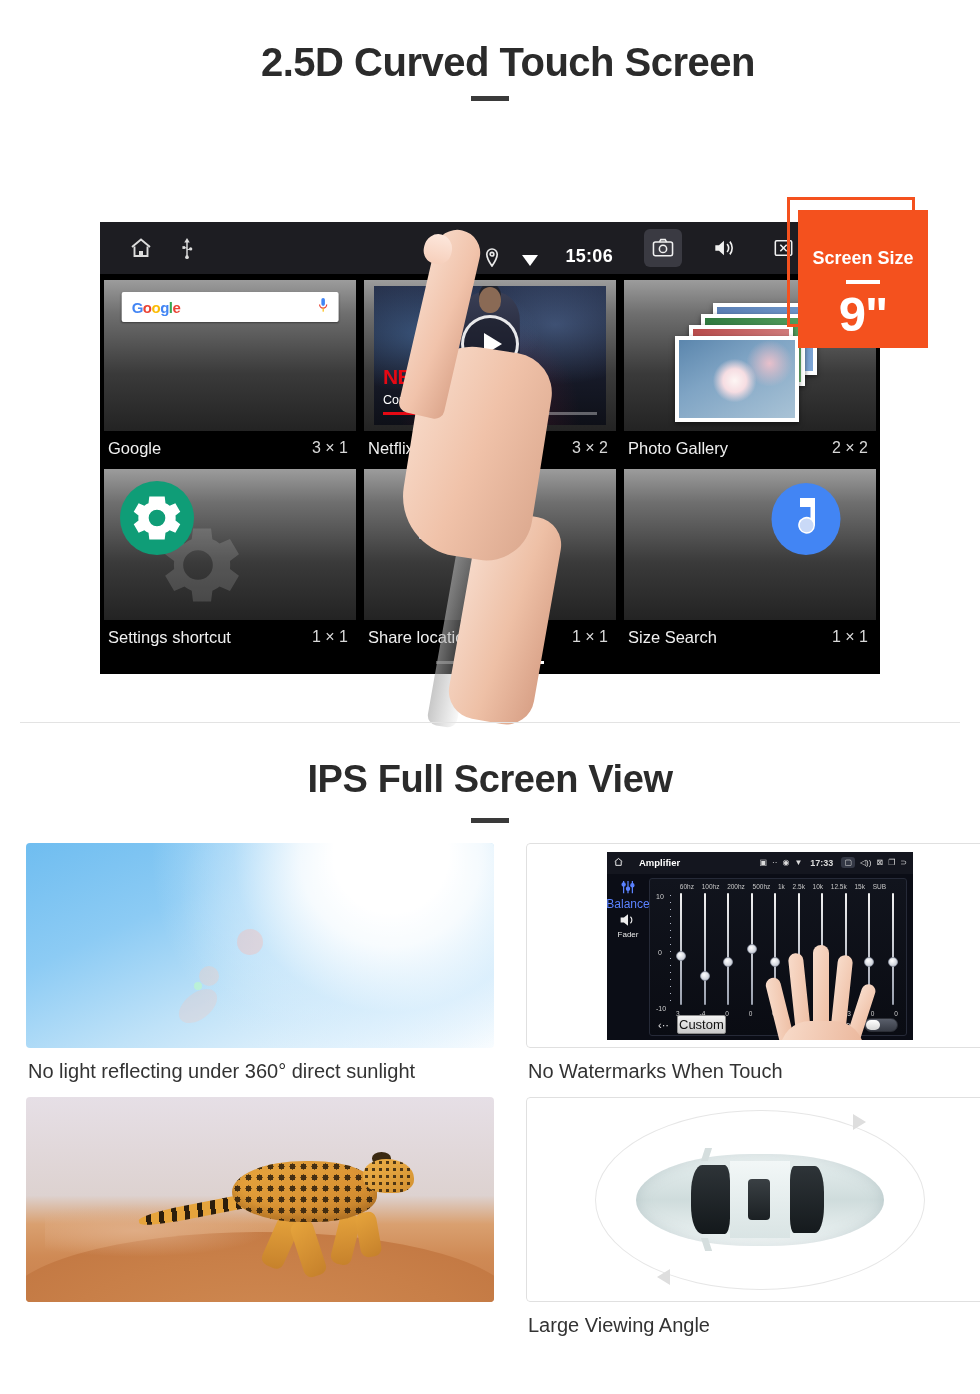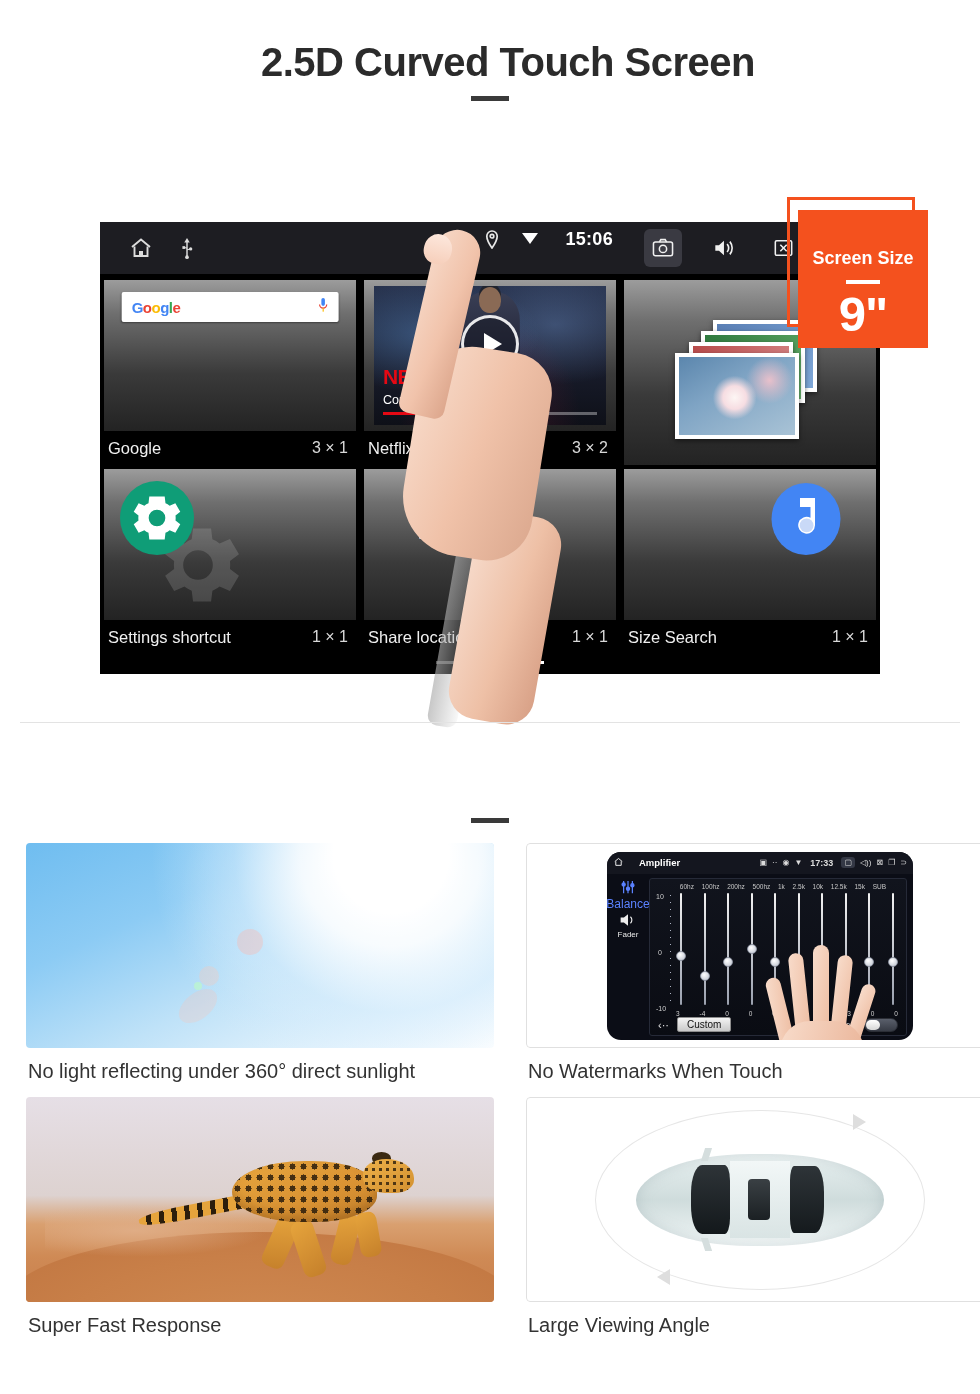--- a/index.html
+++ b/index.html
@@ -36,21 +36,21 @@
     background: #000;
     overflow: hidden;
   }
   
   .statusbar {
     position: absolute; left: 0; top: 0; width: 100%; height: 52px;
     background: #1d1d22;
     display: flex; align-items: center;
   }
   .sb-left { display: flex; align-items: center; gap: 26px; padding-left: 28px; }
-  .sb-right { margin-left: auto; display: flex; align-items: flex-start; gap: 22px; padding-right: 18px; }
+  .sb-right { margin-left: auto; display: flex; align-items: flex-end; gap: 22px; padding-right: 18px; }
   .sb-ic { color: #e8e8e8; display: inline-flex; align-items: center; justify-content: center; }
   .sb-clock { color: #fff; font-size: 18px; font-weight: 600; margin: 0 9px 0 4px; letter-spacing: .3px;}
   .sb-btn { width: 38px; height: 38px; display: flex; align-items: center; justify-content: center; border-radius: 6px;}
   .sb-btn.active { background: #3a3a42; }
 
   
   .grid {
     position: absolute; left: 0; top: 52px; width: 780px; height: 380px;
     display: grid;
     grid-template-columns: 1fr 1fr 1fr;
@@ -225,21 +225,21 @@
   .f1 { left: 45%; top: 42%; width: 26px; height: 26px; background: rgba(255,180,170,.35); }
   .f2 { left: 37%; top: 60%; width: 20px; height: 20px; background: rgba(255,200,180,.3); }
   .f3 { left: 32%; top: 73%; width: 44px; height: 26px; background: rgba(255,190,175,.25); transform: rotate(-38deg); }
   .f4 { left: 36%; top: 68%; width: 8px; height: 8px; background: rgba(190,255,190,.55); }
 
   
   .amp-card { width:100%;height:100%; background:#fff; border:1px solid #e0e0e0; border-radius:4px;
     display:flex; align-items:center; justify-content:center; }
   .amp {
     width: 306px; height: 188px; background: #0b0d16; position: relative; overflow: hidden;
-    font-size: 6px; color:#fff;border-radius:14px;
+    font-size: 6px; color:#fff;
   }
   .amp-top { height: 22px; background:#14161f; display:flex; align-items:center; padding: 0 6px; gap: 7px; }
   .amp-title { font-size: 9.5px; font-weight: 700; margin-left: 8px; }
   .amp-icons { margin-left: auto; display:flex; align-items:center; gap:5px; font-size:8px; color:#dcdcdc; }
   .amp-clock { font-size: 9px; font-weight:600; margin: 0 3px; }
   .amp-camera { background:#343845; border-radius:3px; padding:1px 3px; }
   .amp-body { position:absolute; top:22px; left:0; right:0; bottom:0; display:flex; }
   .amp-side { width: 42px; padding-top: 6px; display:flex; flex-direction:column; align-items:center; gap:2px; }
   .amp-side .lbl { font-size:12px; color:#5b82ff; }
   .amp-side .lbl2 { font-size:8px; color:#e8e8e8; }
@@ -255,21 +255,21 @@
   .slider { width: 10px; position: relative; }
   .slider .track { position:absolute; left: 4px; top:0; bottom: 0; width: 2px;
     background: linear-gradient(180deg,#f2f2f2,#9aa0ae); border-radius:1px; }
   .slider .knob { position:absolute; left:0; width: 10px; height: 10px; border-radius:50%;
     background: radial-gradient(circle at 40% 35%, #ffffff, #b9bfcc); border:1px solid #8e94a2; }
   .amp-vals { position:absolute; left: 26px; right: 8px; bottom: 18px; display:flex; justify-content:space-between; }
   .amp-vals span { font-size: 6.5px; color:#cfcfcf; }
   .amp-foot { position:absolute; left: 8px; right: 8px; bottom: 2px; height: 16px; display:flex; align-items:center; }
   .amp-back { color:#e0e0e0; font-size:11px; }
   .amp-custom { margin-left: 8px; background: linear-gradient(180deg,#f4f4f4,#c9c9c9); color:#111;
-    font-size:10px; padding: 1px 9px; border-radius:2px; border:1px solid #8e8e8e; }
+    font-size:13px; padding: 1px 1px; border-radius:2px; border:1px solid #8e8e8e; }
   .amp-loud { margin-left: auto; display:flex; align-items:center; gap: 5px; }
   .amp-loud span { font-size: 8.5px; color:#e6e6e6; }
   .amp-toggle { width: 34px; height: 14px; border-radius: 8px;
     background: linear-gradient(180deg,#5a5f6b,#373b45); position:relative; border:1px solid #2b2e36; }
   .amp-toggle::after{ content:""; position:absolute; left:1px; top:1px; width:14px;height:10px; border-radius:6px;
     background: linear-gradient(180deg,#fff,#d6d6d6); }
   .amp-hand { position:absolute; left: 118px; top: 56px; width: 120px; height: 150px; }
   .amp-hand .p { position:absolute; background: linear-gradient(100deg,#f8dccb,#eebda2); border-radius: 20px 20px 8px 8px; }
   .amp-hand .fa { left: 4px;  top: 42px; width: 15px; height: 66px; transform: rotate(-14deg); }
   .amp-hand .fb { left: 24px; top: 18px; width: 15px; height: 84px; transform: rotate(-6deg); }
@@ -451,20 +451,24 @@
 
       <div class="wcell">
         <div class="wprev">
           <div class="pg">
             <div class="p1"></div>
               <div class="p2"></div>
               <div class="p3"></div>
               <div class="p4"></div>
           </div>
         </div>
+        <div class="wmeta">
+          <span>Photo Gallery</span>
+          <span class="wsize">2 × 2</span>
+        </div>
       </div>
 
       <div class="wcell">
         <div class="wprev" style="justify-content:flex-start;align-items:flex-start;">
           <span class="gear-ghost">
             <svg width="108" height="108" viewBox="0 0 24 24" fill="#ffffff">
               <path d="M19.1 12.9a7 7 0 0 0 0-1.8l2-1.5-2-3.4-2.3 1a7 7 0 0 0-1.6-.9l-.3-2.4H10.9l-.3 2.4a7 7 0 0 0-1.6.9l-2.3-1-2 3.4 2 1.5a7 7 0 0 0 0 1.8l-2 1.5 2 3.4 2.3-1c.5.4 1 .7 1.6.9l.3 2.4h4l.3-2.4c.6-.2 1.1-.5 1.6-.9l2.3 1 2-3.4zM12 15.3A3.3 3.3 0 1 1 12 8.7a3.3 3.3 0 0 1 0 6.6z"></path>
             </svg>
           </span>
           <span class="gear-wrap">
@@ -530,20 +534,21 @@
 
   <div class="badge-outline"></div>
   <div class="badge">
     <div class="badge-label">Screen Size</div>
     <div class="badge-rule"></div>
     <div class="badge-value">9"</div>
   </div>
 
   <div class="divider"></div>
 
+  <div class="sec2-title">IPS Full Screen View</div>
   <div class="title-rule2"></div>
 
   <div class="cards">
 
     <div class="card-row">
 
       <div class="card">
         <div class="card-img">
           <div class="sky">
             <span class="flare f1"></span>
@@ -714,21 +719,20 @@
             <span class="ch-tail"></span>
             <span class="ch-leg ch-l1"></span>
               <span class="ch-leg ch-l2"></span>
             <span class="ch-leg ch-l3"></span>
               <span class="ch-leg ch-l4"></span>
             <span class="ch-body"></span>
             <span class="ch-ear"></span>
             <span class="ch-head"></span>
           </div>
         </div>
-        <div class="card-cap">Super Fast Response</div>
       </div>
 
       <div class="card">
         <div class="card-img">
           <div class="car-card">
             <span class="car-ellipse"></span>
             <span class="arrow-t"></span>
             <span class="arrow-b"></span>
             <span class="car">
               <i class="car-shell"></i>

